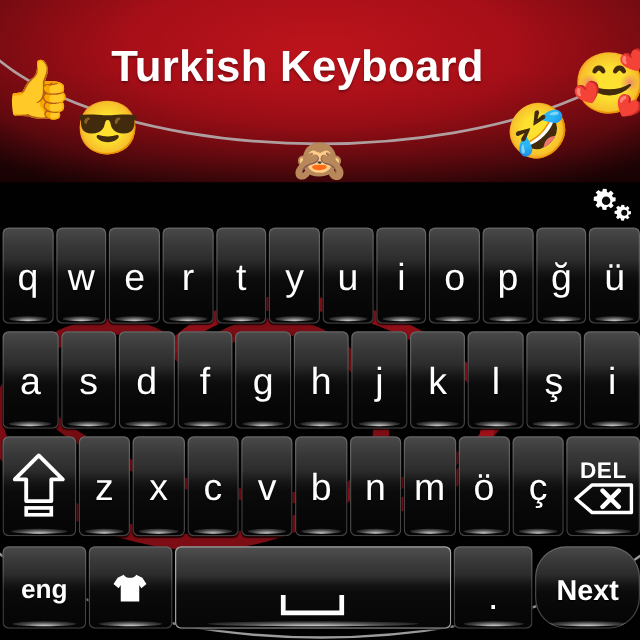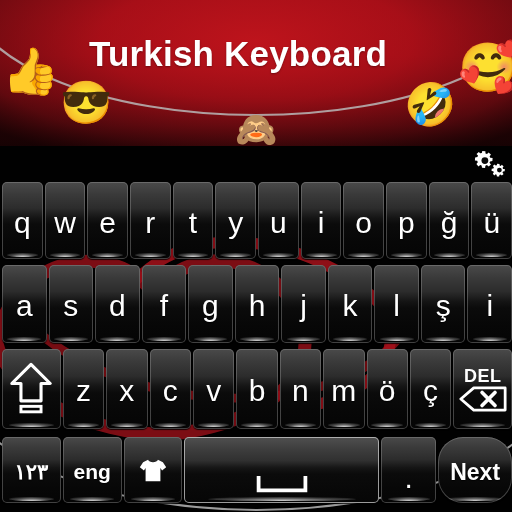--- a/index.html
+++ b/index.html
@@ -222,23 +222,20 @@
           <span style="font-size:18px;font-weight:700;letter-spacing:.5px;line-height:1;">DEL</span>
           <svg viewBox="0 0 52 28" width="48" height="26" class="svgico">
             <path d="M16 2 H50 V26 H16 L2 14 Z" fill="none" stroke="#ffffff" stroke-width="3" stroke-linejoin="round"></path>
             <path d="M25 7 L39 21 M39 7 L25 21" stroke="#ffffff" stroke-width="4" stroke-linecap="round"></path>
           </svg>
         </div>
       </div>
     </div>
 
     <div class="row r4" id="row4">
-      <div class="key sml" id="k_num">
-        <span class="lbl">١٢٣</span>
-      </div>
       <div class="key sml" id="k_lang">
         <span class="lbl">eng</span>
       </div>
       <div class="key ico" id="k_theme">
         <svg viewBox="0 0 34 30" width="28" height="25" class="svgico">
           <path d="M11 2 L5 5 L1 11 L6 15 L8 12 L8 28 L26 28 L26 12 L28 15 L33 11 L29 5 L23 2 C22 6 12 6 11 2 Z" fill="#ffffff"></path>
         </svg>
       </div>
       <div class="key ico" id="k_space">
         <svg viewBox="0 0 60 22" width="54" height="20" class="svgico" style="position:absolute;bottom:9px;left:50%;transform:translateX(-50%);">

